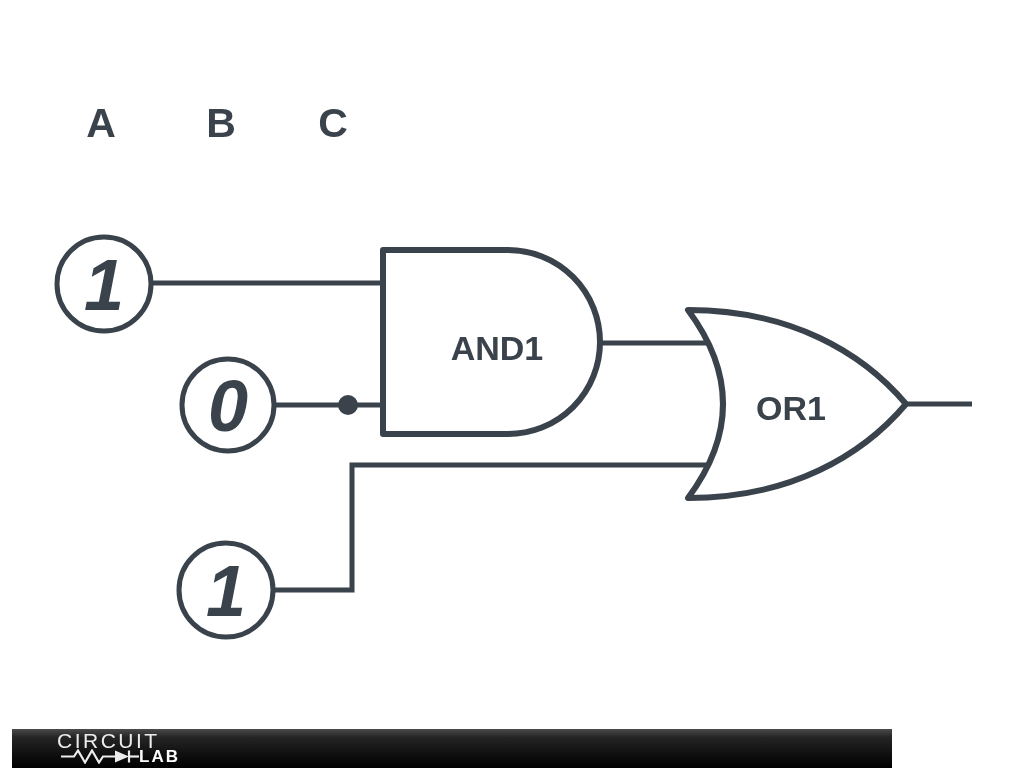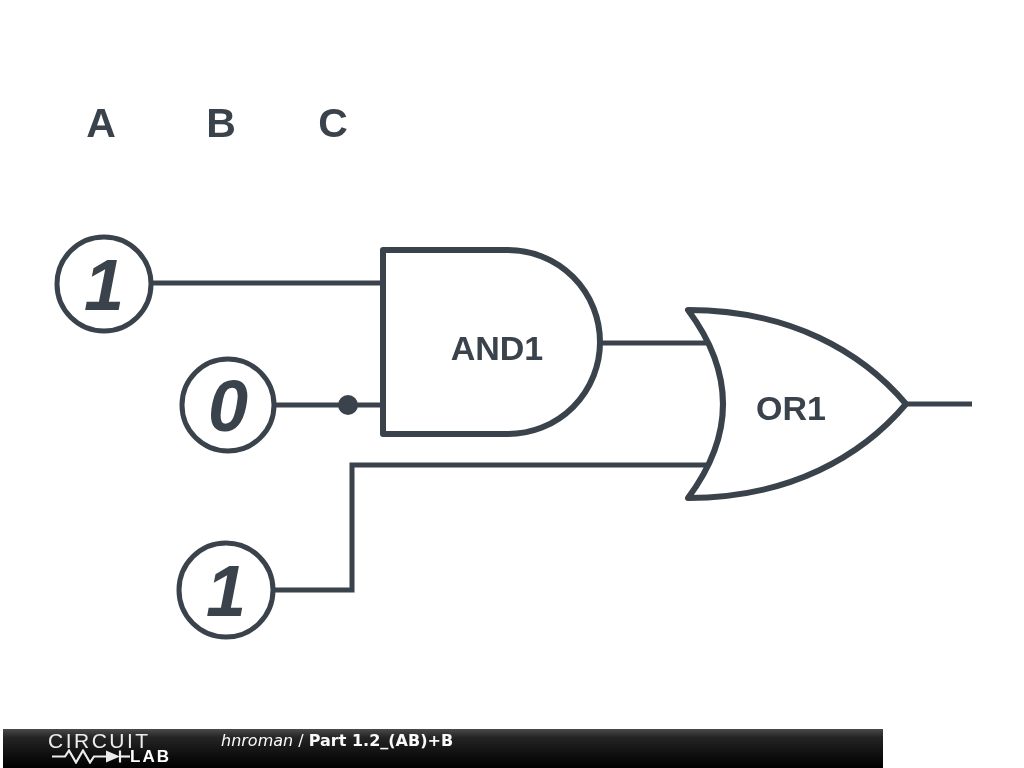--- a/index.html
+++ b/index.html
@@ -14,21 +14,21 @@
   .gate-body   { stroke:#3a434b; stroke-width:6; fill:#ffffff; stroke-linejoin:round; }
   .source-body { stroke:#3a434b; stroke-width:5; fill:#ffffff; }
   .junction    { fill:#3a434b; stroke:none; }
 
   text { fill:#3a434b; }
   .node-label   { font-size:41px; font-weight:bold; text-anchor:middle; }
   .source-value { font-size:72px; font-weight:bold; font-style:italic; text-anchor:middle; }
   .gate-label   { font-size:34px; font-weight:bold; text-anchor:middle; }
 
   .footer {
-    position:absolute; left:3px; top:729px; width:880px; height:39px;
+    position:absolute; left:12px; top:729px; width:880px; height:39px;
     background:linear-gradient(180deg,#4a4a4a 0%,#242424 22%,#0d0d0d 70%,#000000 100%);
     color:#ffffff;
   }
   .logo { position:absolute; left:45px; top:3px; width:170px; }
   .logo-word1 {
     font-size:21px; font-weight:400; letter-spacing:2.5px;
     color:#ececec; line-height:17px; white-space:nowrap;
   }
   .logo-row2 { display:flex; align-items:center; margin-left:4px; margin-top:0px; }
   .logo-symbol { flex:0 0 auto; display:block; }
@@ -94,19 +94,16 @@
         <svg class="logo-symbol" width="78" height="15" viewBox="0 0 78 15" xmlns="http://www.w3.org/2000/svg">
           <path d="M0 7.5 H13 L17 1.5 L24 13.5 L31 1.5 L38 13.5 L42 7.5 H54" fill="none" stroke="#ececec" stroke-width="2.2"></path>
           <path d="M54 1.5 L54 13.5 L68 7.5 Z" fill="#ececec" stroke="none"></path>
           <line x1="68" y1="1.5" x2="68" y2="13.5" stroke="#ececec" stroke-width="2.2"></line>
           <line x1="68" y1="7.5" x2="78" y2="7.5" stroke="#ececec" stroke-width="2.2"></line>
         </svg>
         <span class="logo-word2">LAB</span>
       </div>
     </div>
     <div class="meta">
-      <div>
-        <span class="author">hnroman</span><span class="sep"> / </span><span class="title">Part 1.2_(AB)+B</span>
-      </div>
     </div>
   </div>
 
 </div>
 
 </body></html>

